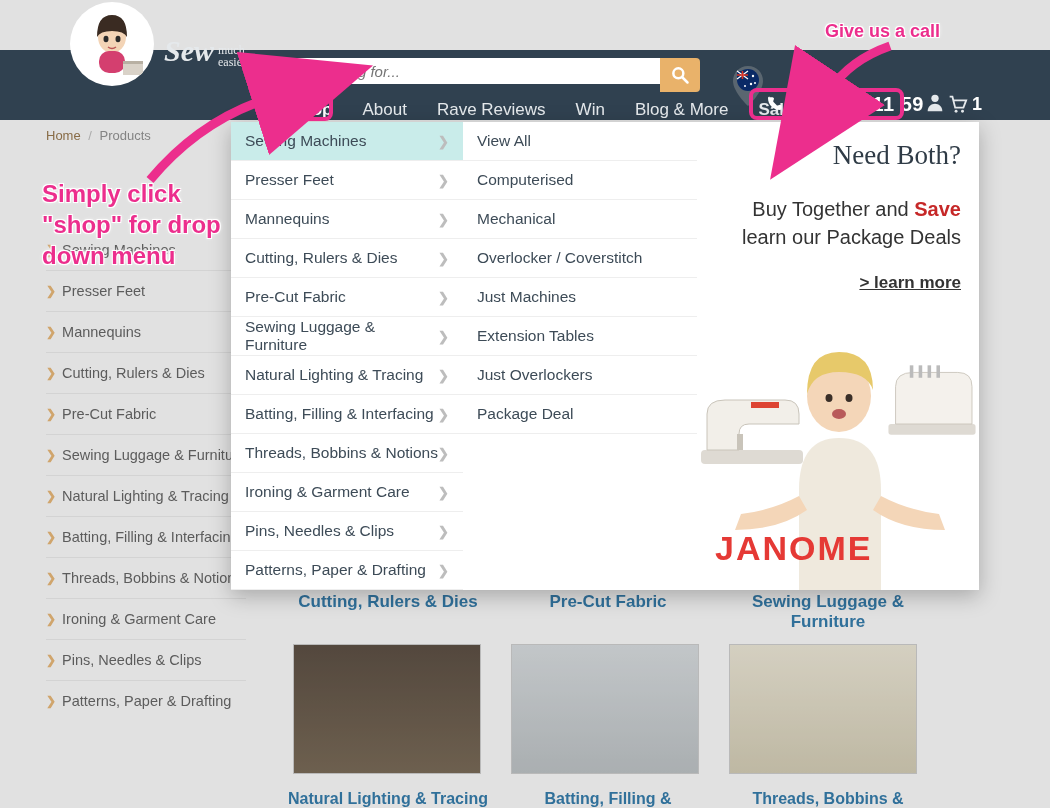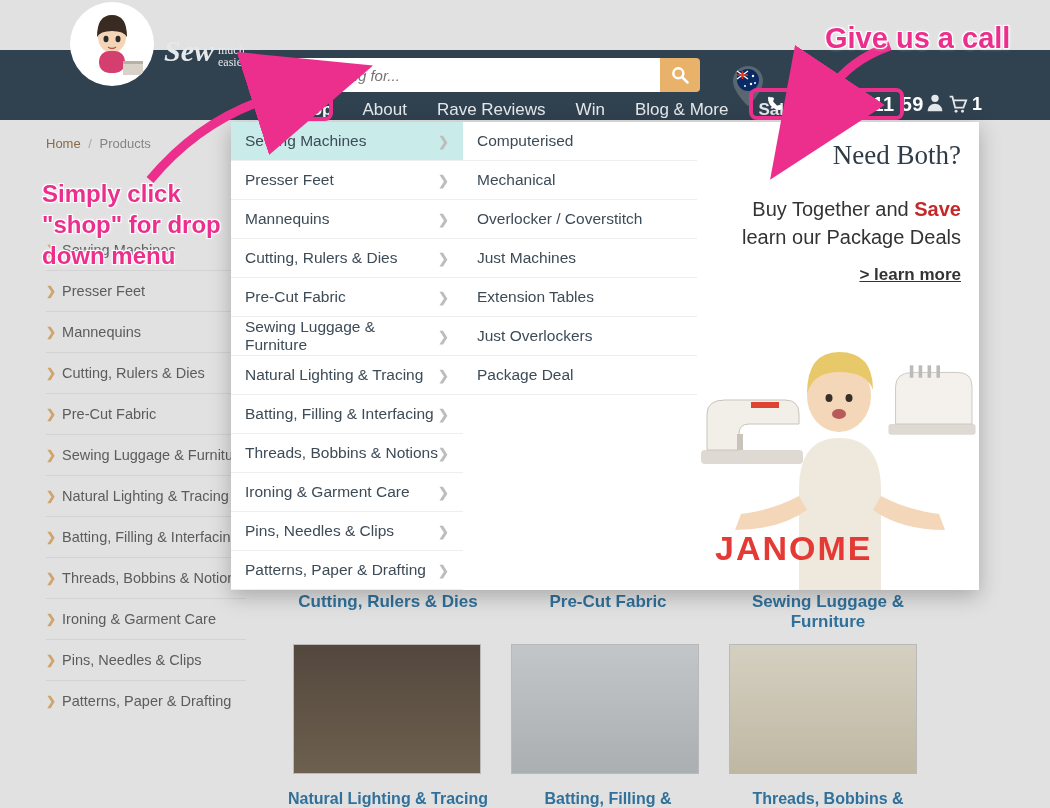--- a/index.html
+++ b/index.html
@@ -8,38 +8,38 @@
   .topbar { position: absolute; left:0; right:0; top: 50px; height: 70px; background: #304150; }
   .logo-wrap { position: absolute; left: 70px; top: 2px; display:flex; align-items:center; gap:10px; }
   .logo-avatar { width: 84px; height: 84px; border-radius: 50%; background: #fff; overflow:hidden; display:flex; align-items:center; justify-content:center; }
   .logo-avatar svg { width: 74px; height: 74px; }
   .logo-text { font-family: cursive; font-size: 18px; color:#e5e9ec; line-height:1; position:relative; top:8px; }
   .logo-text .sew { font-size: 30px; font-style: italic; font-weight: bold; margin-right:4px; }
   .logo-sub { font-size:12px; display:inline-block; vertical-align:middle; line-height:1; }
   .logo-sub span { display:block; }
 
   .search { position:absolute; left:283px; top:58px; width:417px; height:34px; display:flex; }
-  .search input { flex:1; height:34px; border:none; border-radius:4px 0 0 4px; padding:0 12px; font-size:15px; font-style:italic; color:#777; outline:none; }
+  .search input { flex:1; height:26px; border:none; border-radius:4px 0 0 4px; padding:0 12px; font-size:15px; font-style:italic; color:#777; outline:none; }
   .search button { width:40px; height:34px; border:none; border-radius:0 4px 4px 0; background:#e9b26a; color:#fff; cursor:pointer; display:flex; align-items:center; justify-content:center; }
 
   .nav { position:absolute; left:275px; top:94px; display:flex; gap:0; align-items:center; }
   .nav a { color:#e5e9ec; text-decoration:none; font-size:17px; padding:6px 15px; }
   .nav a.shop { background:transparent; color:#fff; font-weight:700; }
   .nav .sale { font-weight:700; }
 
   .header-right { position:absolute; right:68px; top:56px; height:60px; display:flex; align-items:center; }
   .flag-pin { width:34px; height:44px; position:relative; }
   .flag-pin svg{ width:34px; height:44px; }
   .phone { position:relative; display:flex; align-items:center; gap:8px; color:#fff; font-size:20px; font-weight:600; letter-spacing:0.5px; }
   .phone svg { width:18px; height:18px; fill:#fff; }
   .user-icon svg { width:22px; height:22px; fill:#e5e9ec; }
   .cart { display:flex; align-items:center; gap:4px; color:#fff; font-size:18px; font-weight:600; }
   .cart svg { width:22px; height:22px; fill:#e5e9ec; }
 
-  .breadcrumb { position:absolute; left:46px; top:136px; font-size:13px; color:#8e6a3a; }
+  .breadcrumb { position:absolute; left:46px; top:128px; font-size:13px; color:#8e6a3a; }
   .breadcrumb a{ color:#8e6a3a; text-decoration:none; }
   .breadcrumb .sep{ color:#bbb; margin:0 4px; }
   .breadcrumb .cur{ color:#888; }
 
   .side-cats { position:absolute; left:46px; top:230px; width:200px; }
   .side-cats .item { font-size:14.5px; color:#555; padding:12px 0; border-top:1px solid #eee; display:flex; align-items:center; gap:6px; cursor:pointer; }
   .side-cats .item:first-child{ border-top:none; }
   .side-cats .chev { color:#e9b26a; font-weight:700; font-size:12px; }
 
   
@@ -47,21 +47,21 @@
   .mega-col { width:232px; background:#fff; }
   .mega-col .mitem { display:flex; align-items:center; justify-content:space-between; height:39px; padding:0 14px; font-size:15.5px; color:#3d4b57; border-bottom:1px solid #eee; cursor:pointer; }
   .mega-col .mitem.active { background:#c9ecea; }
   .mega-col .mitem .mchev { color:#bdbdbd; font-weight:700; font-size:13px; }
   .mega-col2 { width:234px; }
   .mega-col2 .mitem { border-bottom:1px solid #eee; }
   .mega-right { flex:1; position:relative; padding:18px 18px 8px 18px; }
   .mega-right h2 { text-align:right; font-family: Georgia, 'Times New Roman', serif; font-weight:400; font-size:27px; color:#2f3b46; margin-bottom:24px; }
   .mega-right .buy { text-align:right; font-size:20px; line-height:1.4; color:#333; }
   .mega-right .buy .save { color:#c62828; font-weight:700; }
-  .mega-right .learn { display:block; text-align:right; margin-top:14px; color:#333; font-size:17px; text-decoration:underline; font-weight:600; }
+  .mega-right .learn { display:block; text-align:right; margin-top:22px; color:#333; font-size:17px; text-decoration:underline; font-weight:600; }
   .mega-right .promo { position:absolute; left:0; right:0; bottom:0; height:260px; }
   .mega-right .promo .brand { position:absolute; left:18px; bottom:22px; font-size:34px; font-weight:800; letter-spacing:2px; color:#e53935; }
   .mega-right .promo svg.woman { position:absolute; right:28px; bottom:0; width:230px; height:250px; }
   .mega-right .promo svg.mach { position:absolute; width:110px; height:80px; }
   .mega-right .promo .m1{ left:0; bottom:120px; }
   .mega-right .promo .m2{ right:-8px; bottom:150px; }
 
   .title-row { position:absolute; left:288px; top:592px; display:grid; grid-template-columns:repeat(3, 200px); gap:20px; text-align:center; z-index:1; }
   .title-row a { color:#1d6fa5; font-weight:700; font-size:17px; text-decoration:none; display:block; }
 
@@ -73,21 +73,21 @@
 
   
   .card-row2 { position:absolute; left:293px; top:644px; display:grid; grid-template-columns:repeat(3, 188px); gap:30px; }
   .card-row2 .thumb { width:188px; height:130px; border:1px solid #ccc; background:#cfc7ba; }
   .card-row2-titles { position:absolute; left:288px; top:790px; display:grid; grid-template-columns:repeat(3, 200px); gap:20px; text-align:center; z-index:5;}
   .card-row2-titles a{ color:#1d6fa5; font-weight:700; font-size:16px; text-decoration:none; display:block; }
 
   
   .annot { position:absolute; z-index:60; pointer-events:none; }
   .annot.text { font-weight:800; font-size:24px; line-height:1.3; color:#ec2e8d; text-shadow: -1px -1px 0 #fff,1px -1px 0 #fff,-1px 1px 0 #fff,1px 1px 0 #fff,0 0 4px #fff; }
-  .annot.call { left:825px; top:20px; font-size:29px; }
+  .annot.call { left:825px; top:20px; font-size:18px; }
   .annot.shoptxt { left:42px; top:178px; width:190px; }
   .highlight-box { position:absolute; border:4px solid #ec2e8d; border-radius:8px; z-index:55; pointer-events:none; }
   .hb-shop { left:278px; top:91px; width:55px; height:30px; }
   .hb-phone { left:749px; top:88px; width:155px; height:32px; }
   .arrow { position:absolute; z-index:58; pointer-events:none; }
   .arrow svg { overflow:visible; }
 </style>
 </head>
 <body>
 
@@ -288,20 +288,23 @@
       <div class="mitem">
         <span>Pins, Needles &amp; Clips</span>
         <span class="mchev">❯</span>
       </div>
       <div class="mitem">
         <span>Patterns, Paper &amp; Drafting</span>
         <span class="mchev">❯</span>
       </div>
     </div>
   <div class="mega-col mega-col2" id="megaCol2">
+      <div class="mitem">
+        <span>View All</span>
+      </div>
       <div class="mitem">
         <span>Computerised</span>
       </div>
       <div class="mitem">
         <span>Mechanical</span>
       </div>
       <div class="mitem">
         <span>Overlocker / Coverstitch</span>
       </div>
       <div class="mitem">

